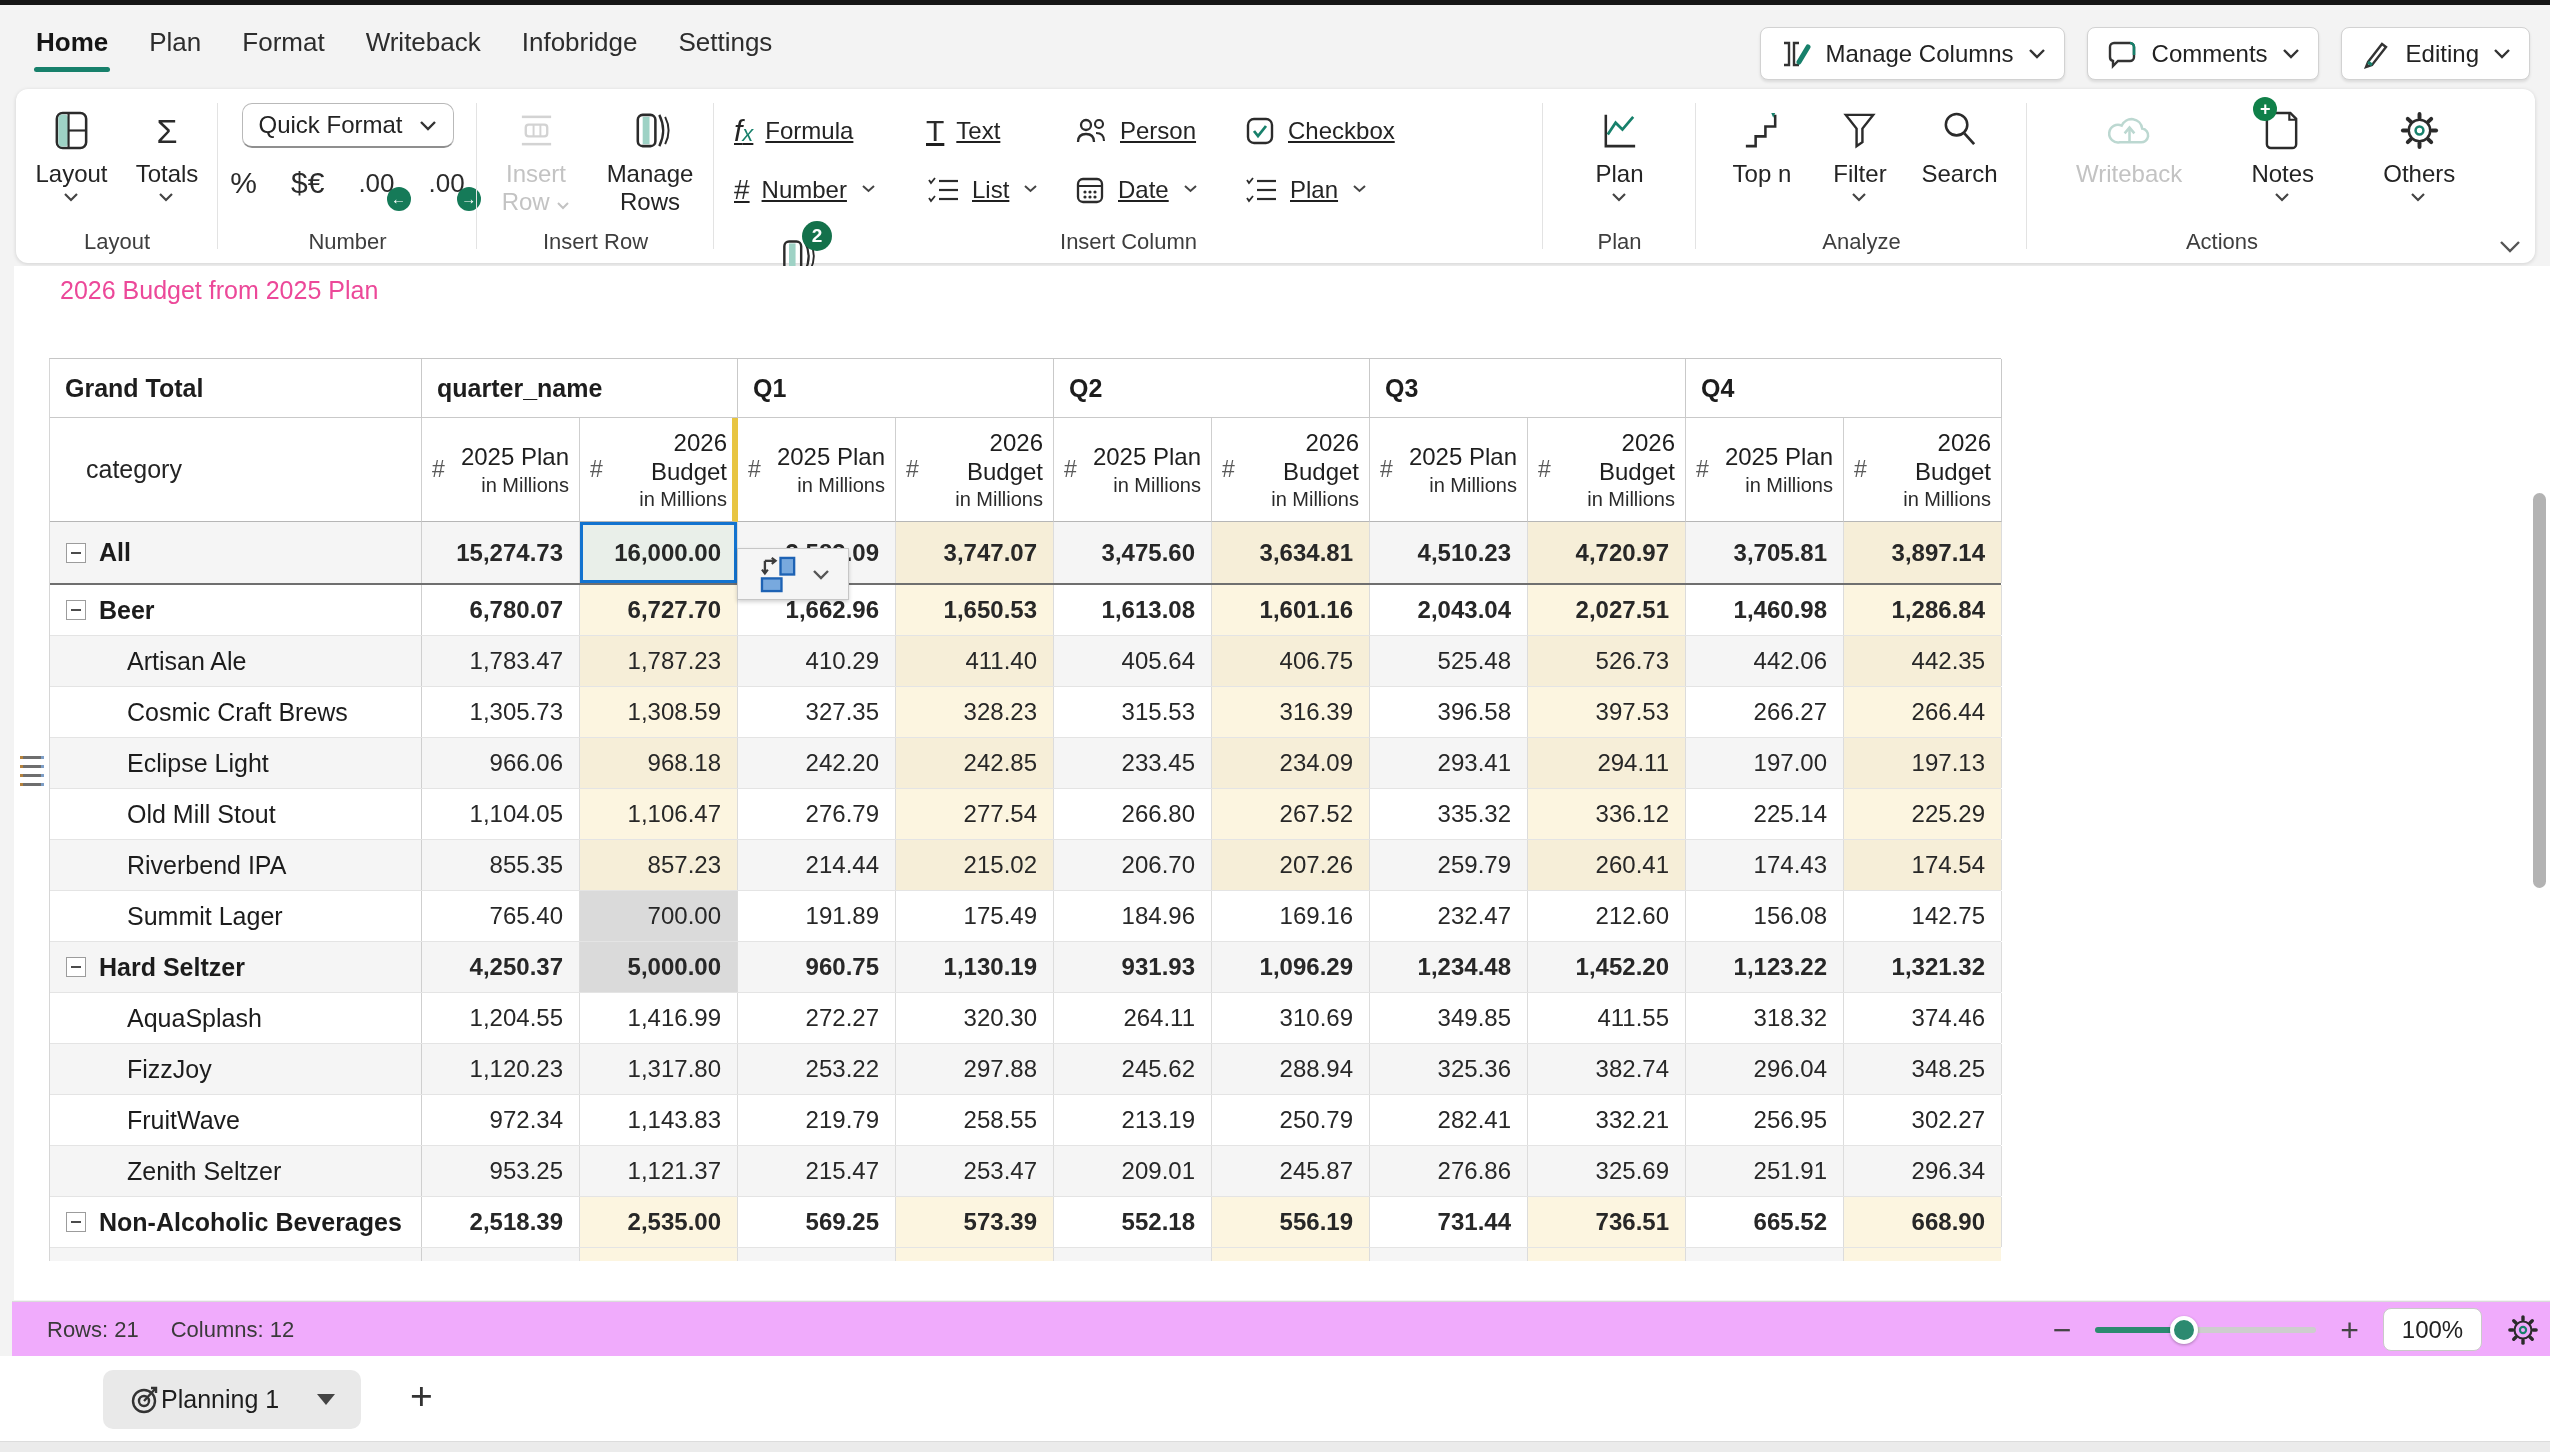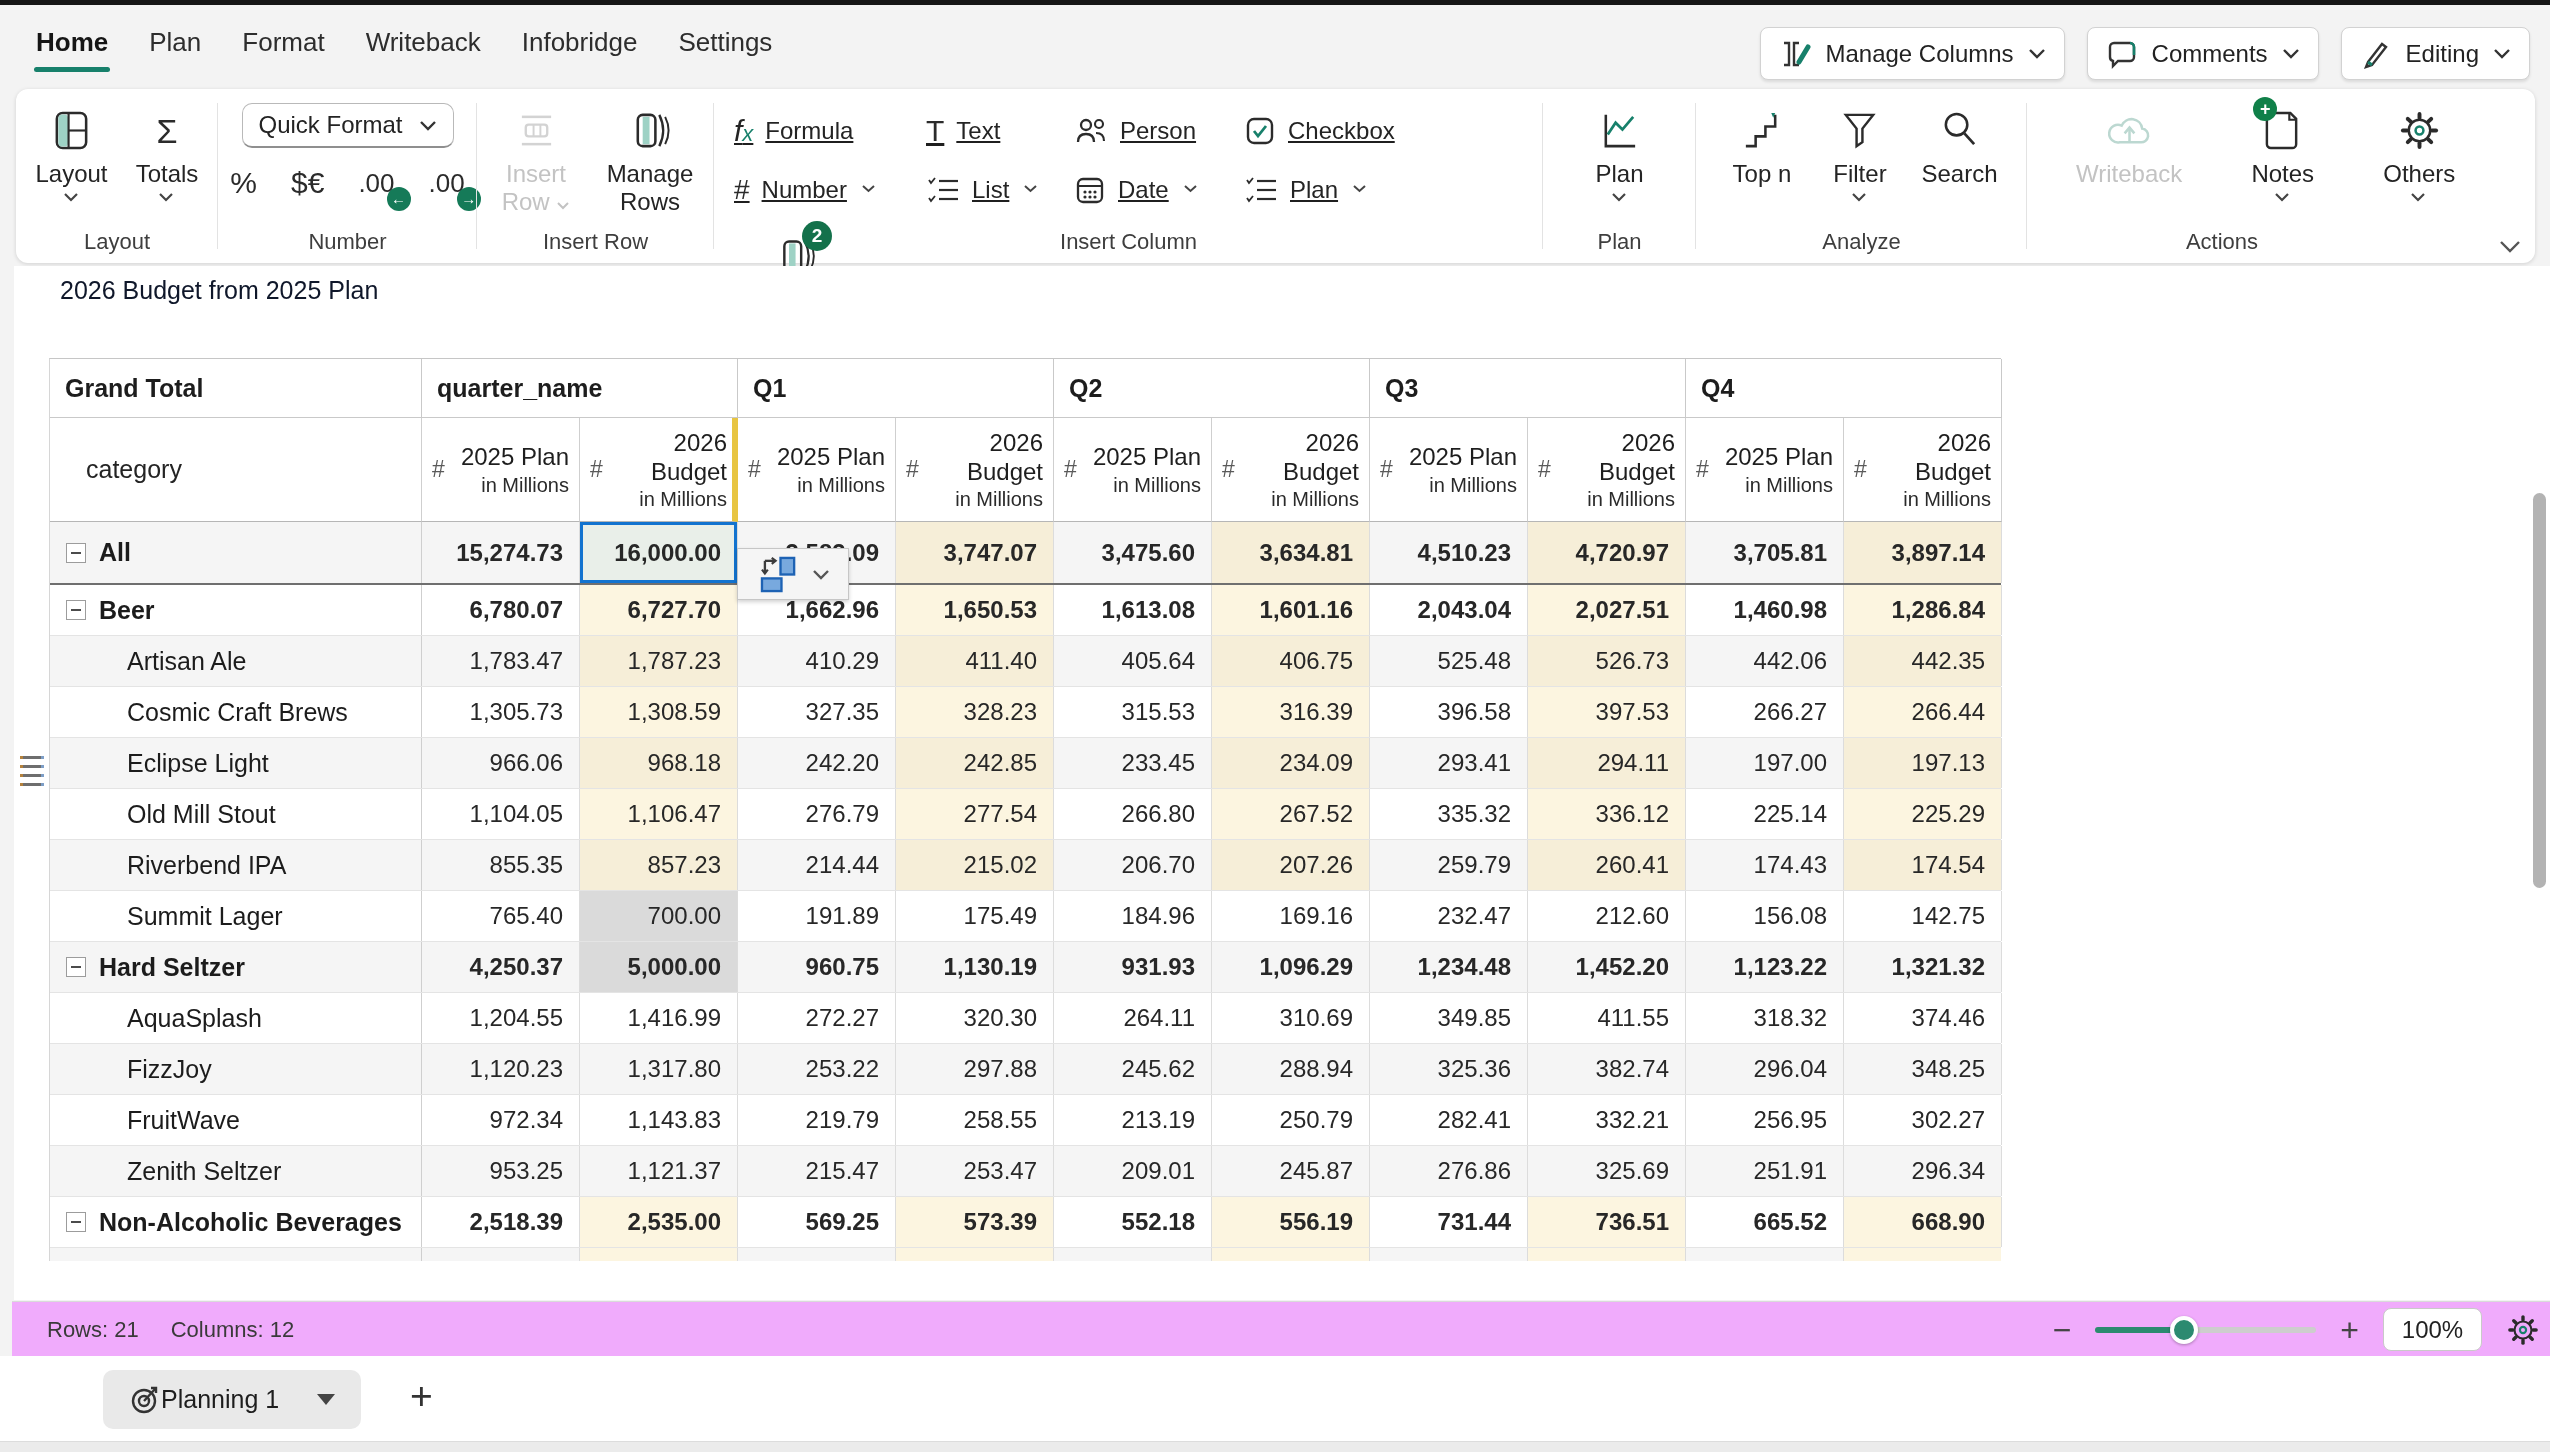--- a/index.html
+++ b/index.html
@@ -37,21 +37,21 @@
   .icgrid { display:grid; grid-template-columns:192px 148px 170px 186px; grid-template-rows:55px 55px; padding:14px 0 0 20px; row-gap:4px; float:left;text-decoration:underline; }
   .icbtn { display:flex; align-items:center; gap:12px; font-size:24px; color:#242424; cursor:pointer; }
   .icbtn .chev { margin-left:2px; }
   .mmwrap { float:left; margin:10px 0 0 18px; }
   .badge2 { position:absolute; top:-10px; right:-14px; width:30px; height:30px; border-radius:50%; background:#14714b; color:#fff; font-size:19px; font-weight:700; display:flex; align-items:center; justify-content:center; }
   .badgeplus { position:absolute; top:-8px; left:-10px; width:24px; height:24px; border-radius:50%; background:#108049; color:#fff; font-size:18px; font-weight:700; display:flex; align-items:center; justify-content:center; }
   .ribbon-collapse { position:absolute; right:14px; bottom:10px; cursor:pointer; }
 
   
   .content { position:absolute; left:14px; top:266px; width:2536px; height:1034px; background:#fff; }
-  .sheet-title { position:absolute; left:46px; top:10px; font-size:25px; color:#0f172a; }
+  .sheet-title { position:absolute; left:46px; top:10px; font-size:25px; color:#ec4899; }
 
   .grid { position:absolute; left:35px; top:92px; border-left:1px solid #d6d6d6; border-top:1px solid #c6c6c6; width:1952px; }
   .hrow1 { display:grid; grid-template-columns:372px repeat(5,316px); height:59px; background:#fff; }
   .hrow1 .hcell { border-right:1px solid #c9c9c9; border-bottom:1px solid #c9c9c9; display:flex; align-items:center; padding-left:15px; font-size:25px; font-weight:600; color:#1d1d1d; }
   .hrow2 { display:grid; grid-template-columns:372px repeat(10,158px); height:104px; background:#fff; }
   .hrow2 .hcell { border-right:1px solid #cfcfcf; border-bottom:1px solid #b6b6b6; }
   .corner2 { display:flex; align-items:center; padding-left:36px; font-size:25px; color:#242424; }
   .mcell { display:flex; align-items:center; padding:0 10px 0 10px; }
   .mcell .hash { font-size:23px; color:#5a5a5a; margin-right:4px; }
   .mtxt { flex:1; text-align:right; }

